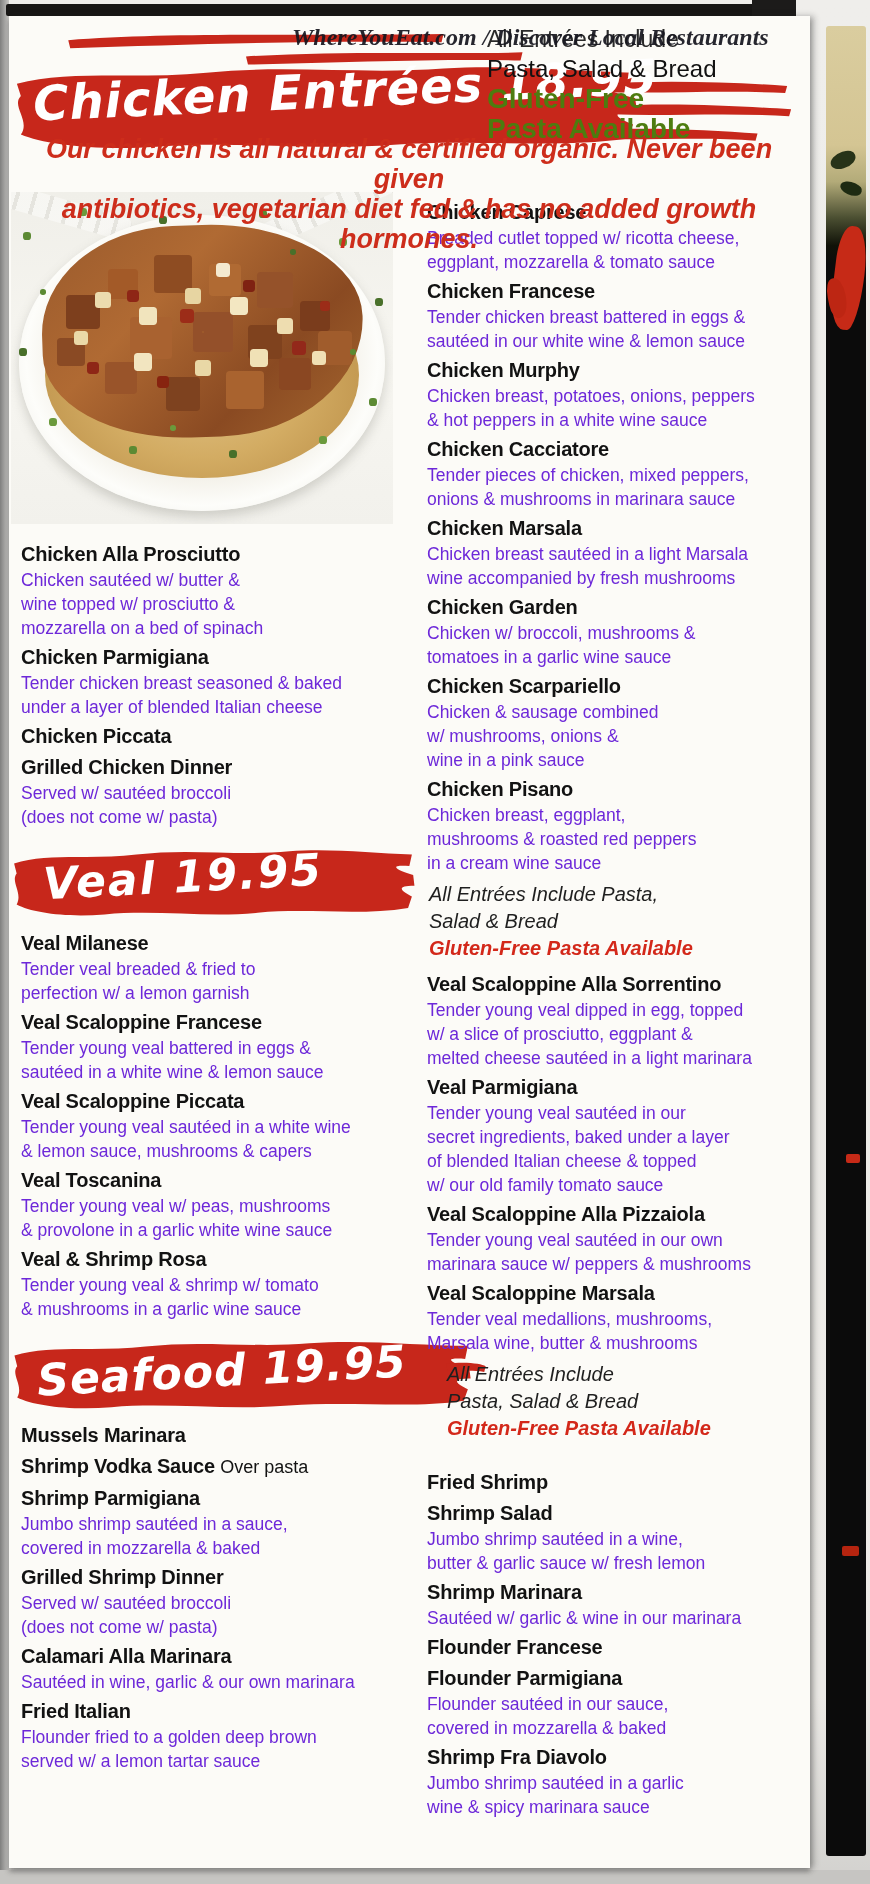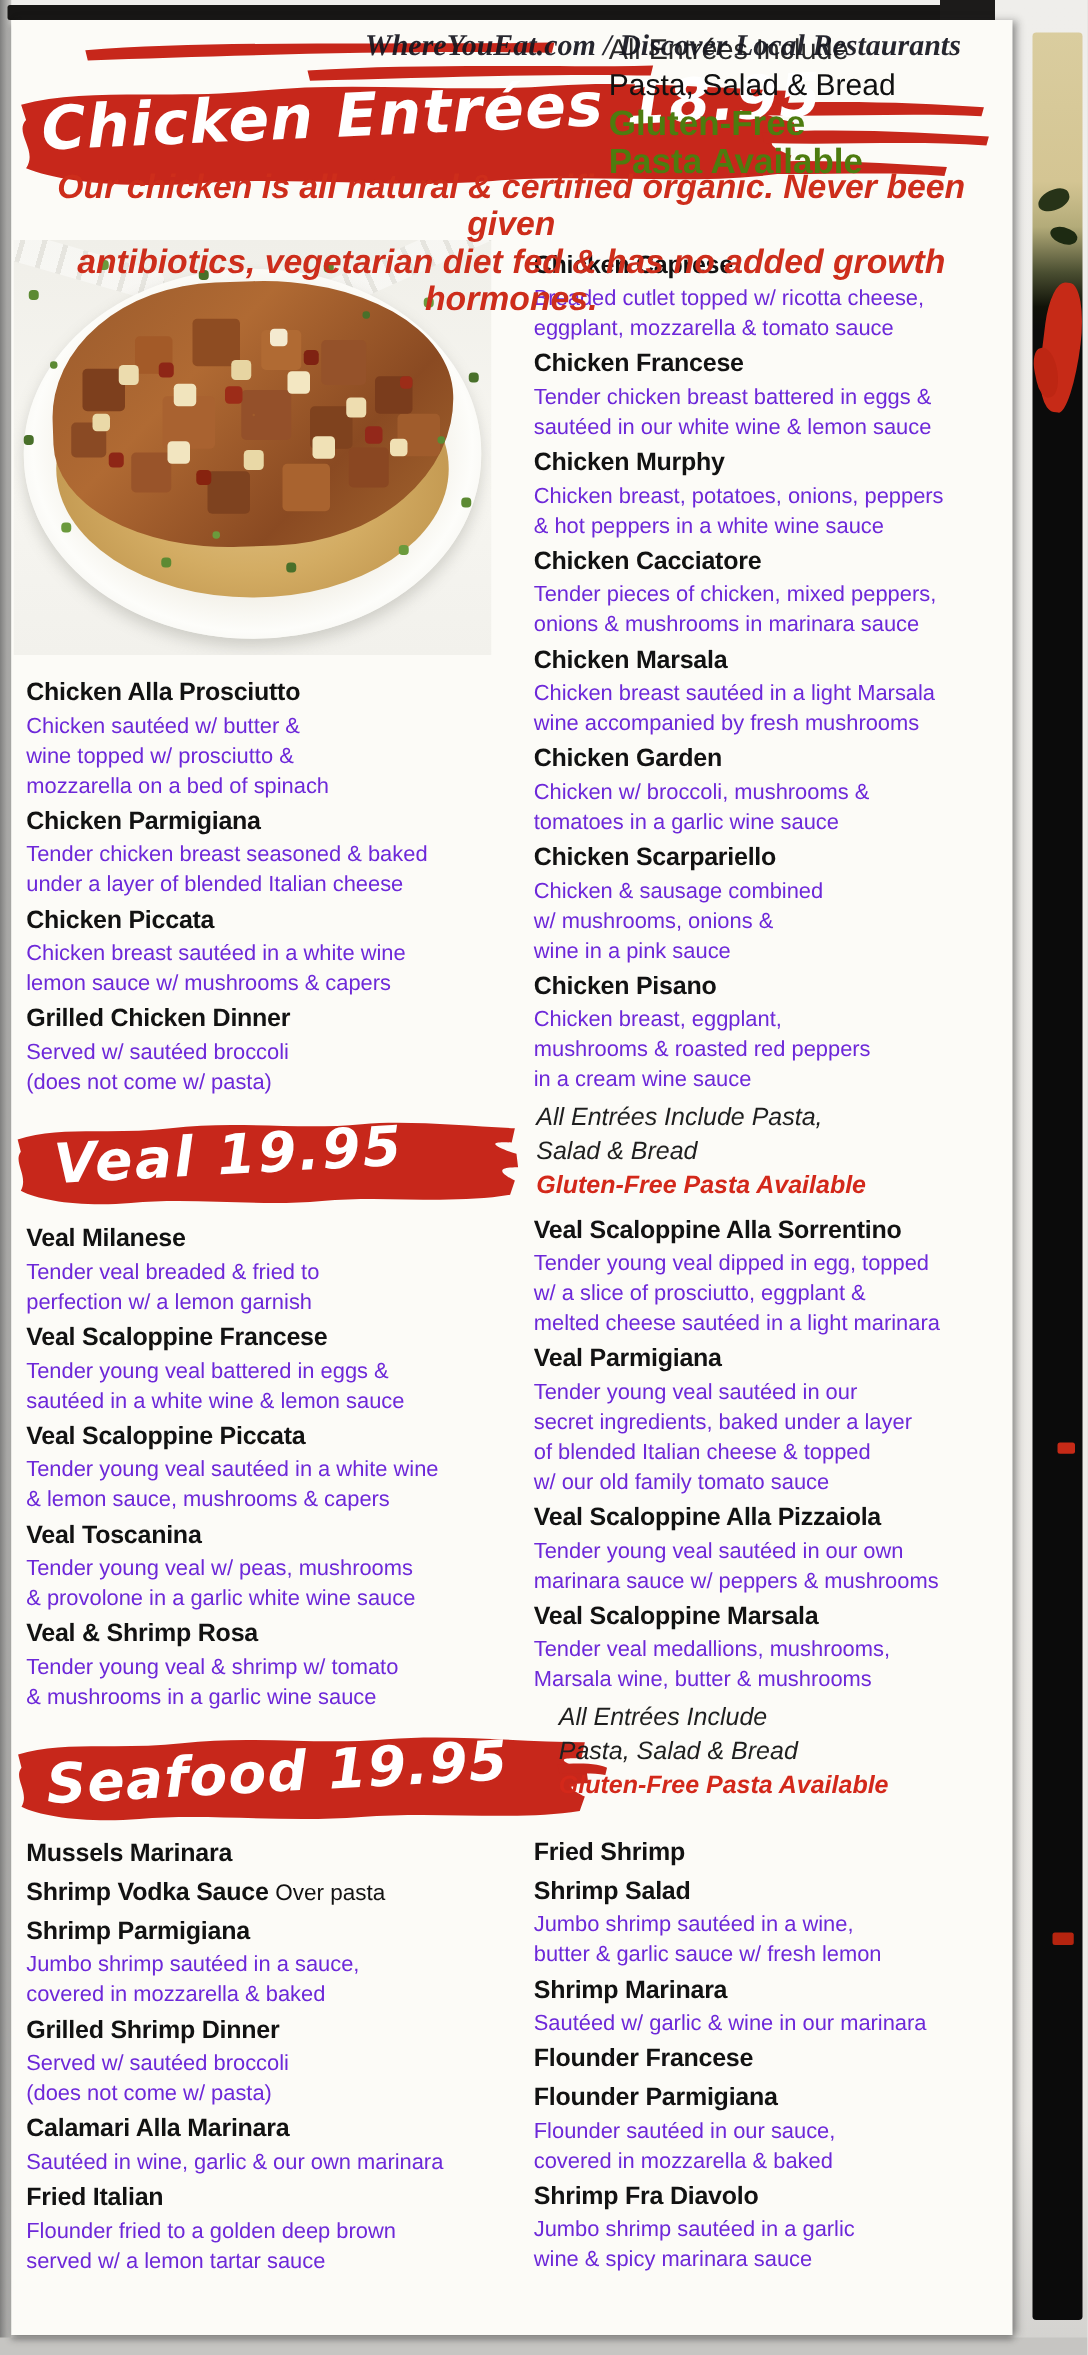--- a/index.html
+++ b/index.html
@@ -156,22 +156,20 @@
 wine topped w/ prosciutto &amp;
 mozzarella on a bed of spinach</p>
       </div>
       <div class="item">
         <h3>Chicken Parmigiana</h3>
         <p>Tender chicken breast seasoned &amp; baked
 under a layer of blended Italian cheese</p>
       </div>
       <div class="item">
         <h3>Chicken Piccata</h3>
-        <p>Chicken breast sautéed in a white wine
-lemon sauce w/ mushrooms &amp; capers</p>
       </div>
       <div class="item">
         <h3>Grilled Chicken Dinner</h3>
         <p>Served w/ sautéed broccoli
 (does not come w/ pasta)</p>
       </div>
 
       <div class="banner banner-veal">
         <svg viewBox="0 0 640 100" preserveAspectRatio="none">
           <path fill="#c7271b" d="M8,30 C60,16 130,26 200,19 C280,11 360,21 440,15 C500,11 570,17 632,19 L628,33 C590,31 612,39 634,44 L636,57 C600,57 622,66 632,70 L626,84 C550,94 470,84 390,90 C310,96 230,86 150,92 C90,96 36,90 12,80 C22,66 2,52 12,42 Z"></path>

